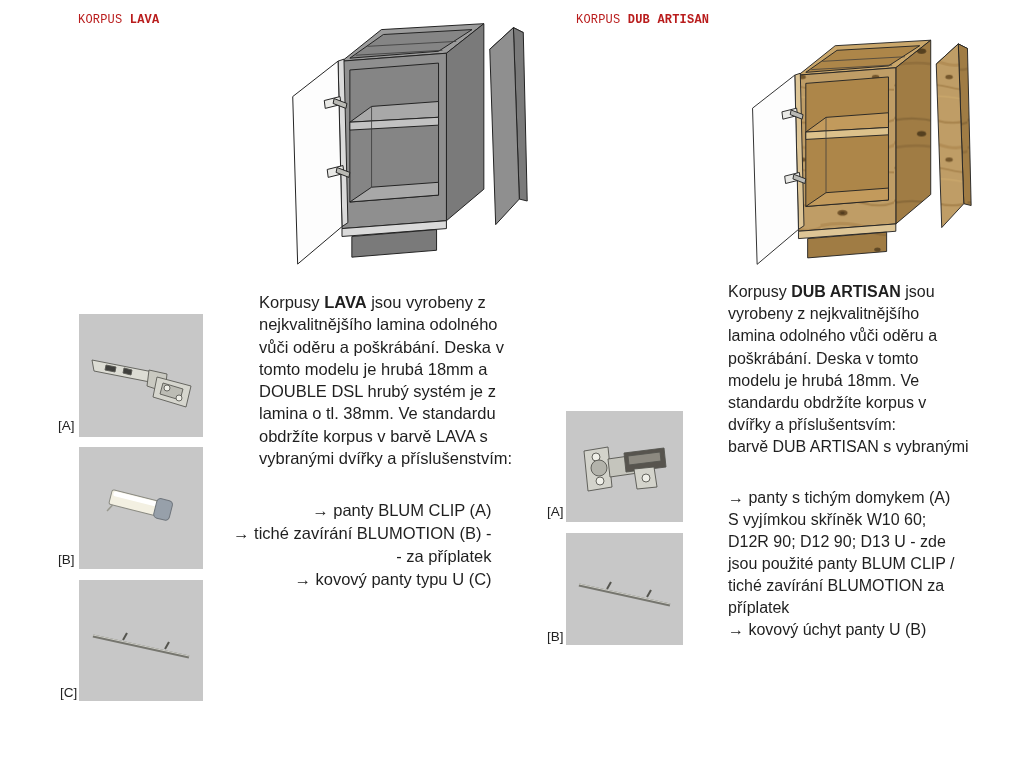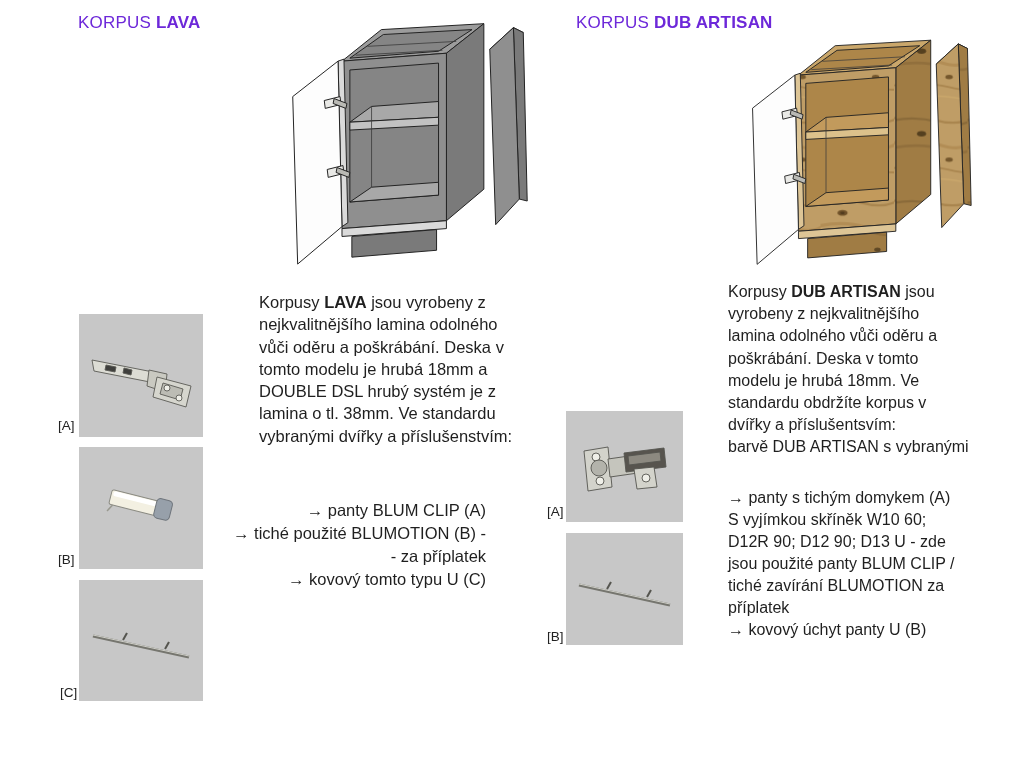--- a/index.html
+++ b/index.html
@@ -1,21 +1,21 @@
 <!DOCTYPE html>
 <html><head>
 <meta charset="utf-8">
 <style>
   html,body{margin:0;padding:0;}
   body{
     width:1024px;height:768px;position:relative;background:#ffffff;
     font-family:"Liberation Sans",sans-serif;color:#1f1f1f;overflow:hidden;
   }
   .abs{position:absolute;}
-  .title{font-size:17px;letter-spacing:.2px;color:#6d28d9;white-space:nowrap;}
+  .title{font-size:12px;letter-spacing:.2px;color:#b91c1c;white-space:nowrap;font-family:Liberation Mono, monospace;}
   .title b{font-weight:700;}
   .para{font-size:16.5px;line-height:22.3px;white-space:nowrap;margin-left:26px;}
   .para-r{font-size:16px;line-height:22.2px;white-space:nowrap;}
   .bullets{font-size:16.5px;line-height:23px;white-space:nowrap;}
   .bullets-r{font-size:16px;line-height:22px;white-space:nowrap;}
   .bullets .indent{padding-left:16px;}
   .photo{background:#c7c7c7;}
   .photo svg{display:block;width:100%;height:100%;}
   .plabel{font-size:13.5px;color:#222;}
   .cab svg{display:block;width:100%;height:100%;}
@@ -120,30 +120,31 @@
 
     <div class="abs para" style="left:233px;top:291px;">
       <div><span>Korpusy </span><b>LAVA</b><span> jsou vyrobeny z</span></div>
       <div>
 
       <div>nejkvalitnějšího lamina odolného</div>
           <div>vůči oděru a poškrábání. Deska v</div>
           <div>tomto modelu je hrubá 18mm a</div>
           <div>DOUBLE DSL hrubý systém je z</div>
           <div>lamina o tl. 38mm. Ve standardu</div>
+          <div>obdržíte korpus v barvě LAVA s</div>
           <div>vybranými dvířky a příslušenstvím:</div>
         </div>
     </div>
 
     <div class="abs bullets" style="left:233px;top:499px;text-align:right;">
 
     <div>→ panty BLUM CLIP (A)</div>
-        <div>→ tiché použité BLUMOTION (B) -</div>
+        <div>→ tiché zavírání BLUMOTION (B) -</div>
         <div class="indent">- za příplatek</div>
-        <div>→ kovový tomto typu U (C)</div>
+        <div>→ kovový panty typu U (C)</div>
       </div>
   </section>
 
   <section>
 
     <h1 class="abs title" style="left:576px;top:13px;margin:0;font-weight:400;">
       <span>KORPUS </span><b>DUB ARTISAN</b>
     </h1>
 
     <div class="abs cab cab-wood" style="left:741px;top:20px;width:238px;height:248px;">

